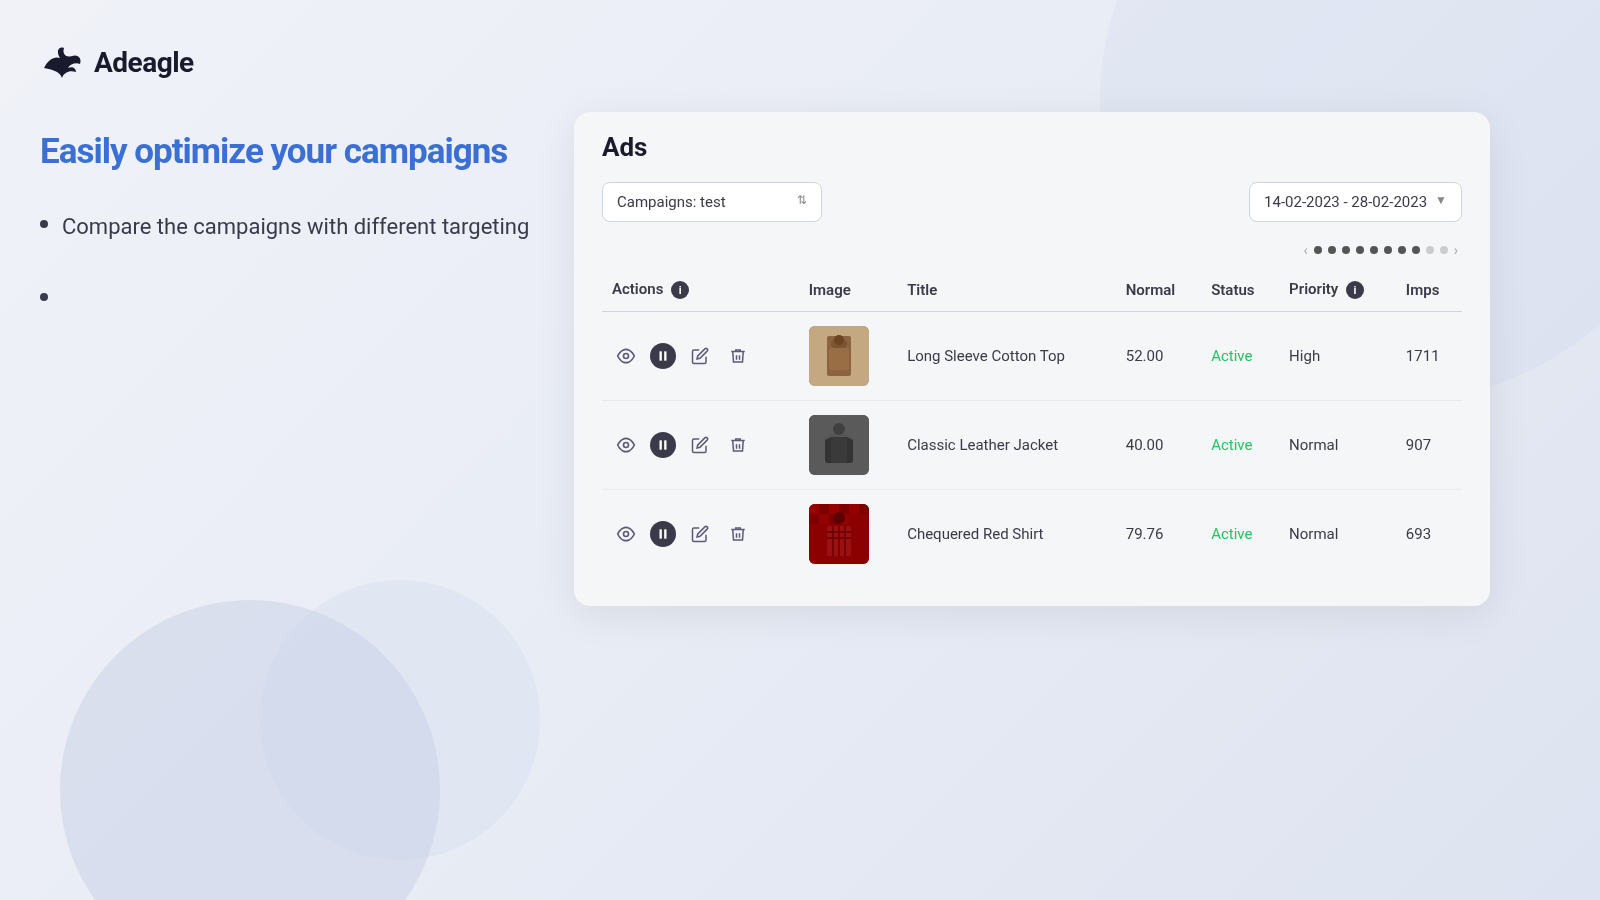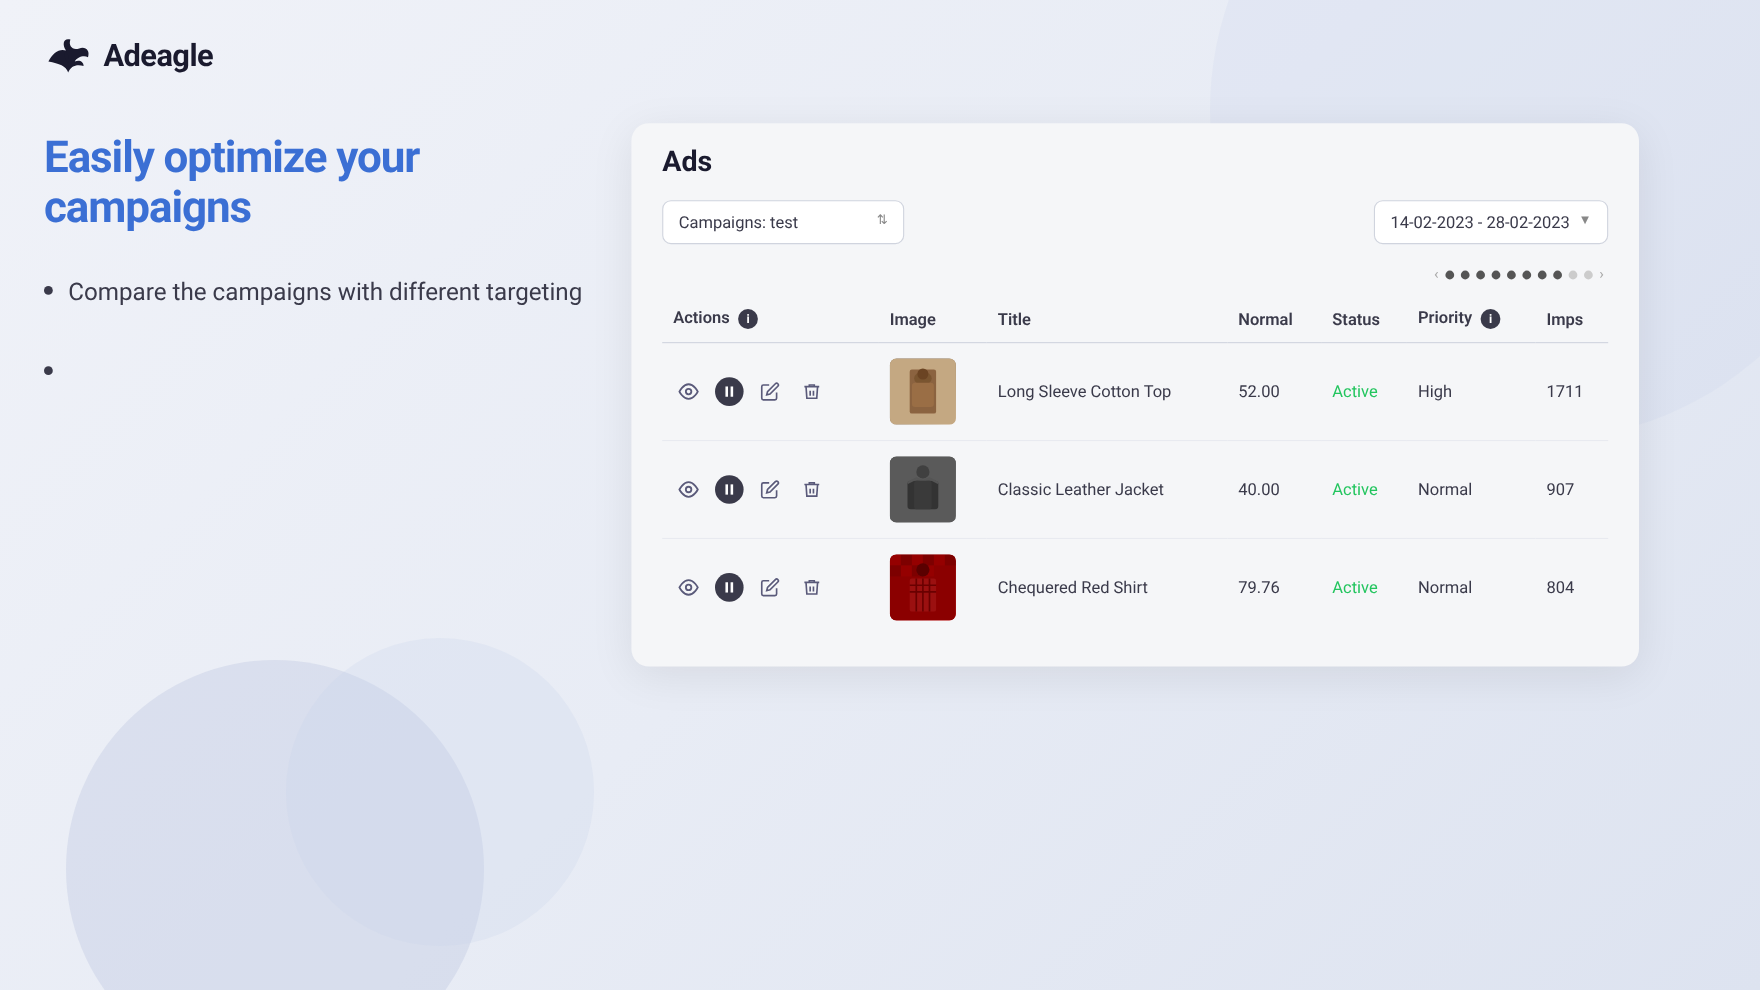--- a/index.html
+++ b/index.html
@@ -39,21 +39,21 @@
       border-radius: 50%;
       background: rgba(200, 210, 235, 0.2);
       top: -200px;
       right: -100px;
     }
 
     
     .left-panel {
       position: absolute;
       left: 40px;
-      top: 28px;
+      top: 40px;
       width: 500px;
     }
 
     .logo {
       display: flex;
       align-items: center;
       gap: 10px;
       margin-bottom: 48px;
     }
 
@@ -63,21 +63,21 @@
     }
 
     .logo-text {
       font-size: 28px;
       font-weight: 700;
       color: #1a1a2e;
       letter-spacing: -0.5px;
     }
 
     .hero-title {
-      font-size: 40px;
+      font-size: 35px;
       font-weight: 700;
       color: #3b6fd4;
       line-height: 1.15;
       margin-bottom: 40px;
       letter-spacing: -1px;
     }
 
     .feature-list {
       list-style: none;
       display: flex;
@@ -556,17 +556,17 @@
               <line x1="36" y1="22" x2="36" y2="52" stroke="#6a0000" stroke-width="1.5"></line>
             </svg>
           </div>
         </td>
         <td>Chequered Red Shirt</td>
         <td>79.76</td>
         <td>
           <span class="status-active">Active</span>
         </td>
         <td>Normal</td>
-        <td>804</td>
+        <td>693</td>
       </tr>
     </tbody>
   </table>
 </div>
 
 </body></html>

